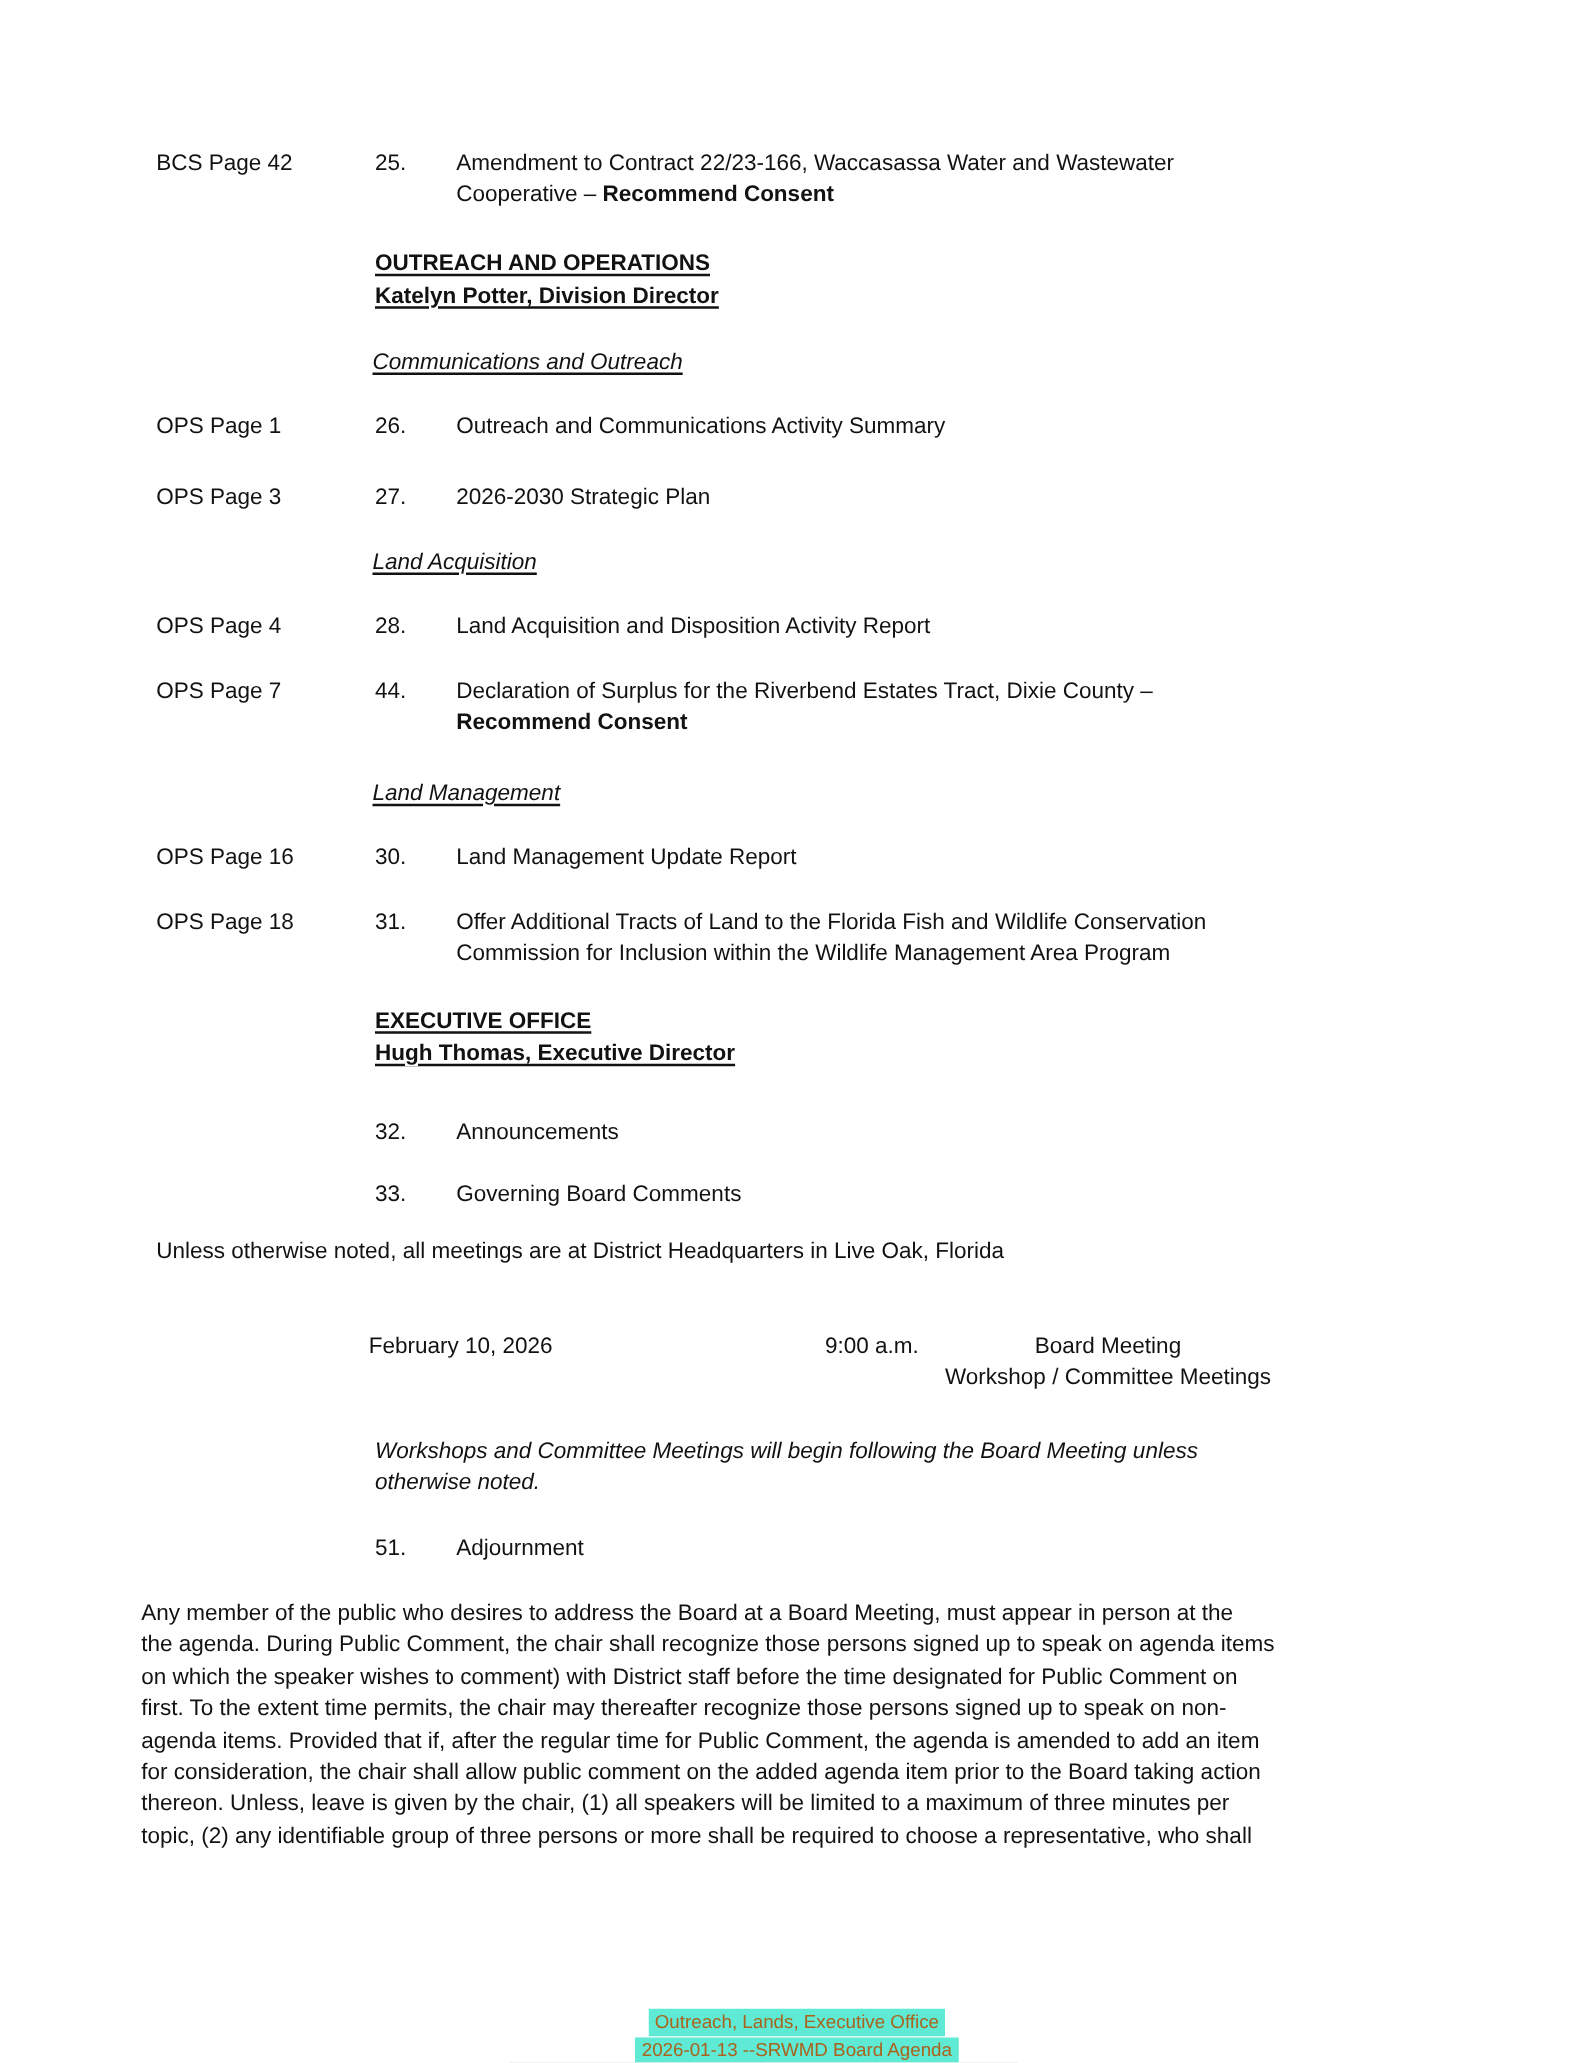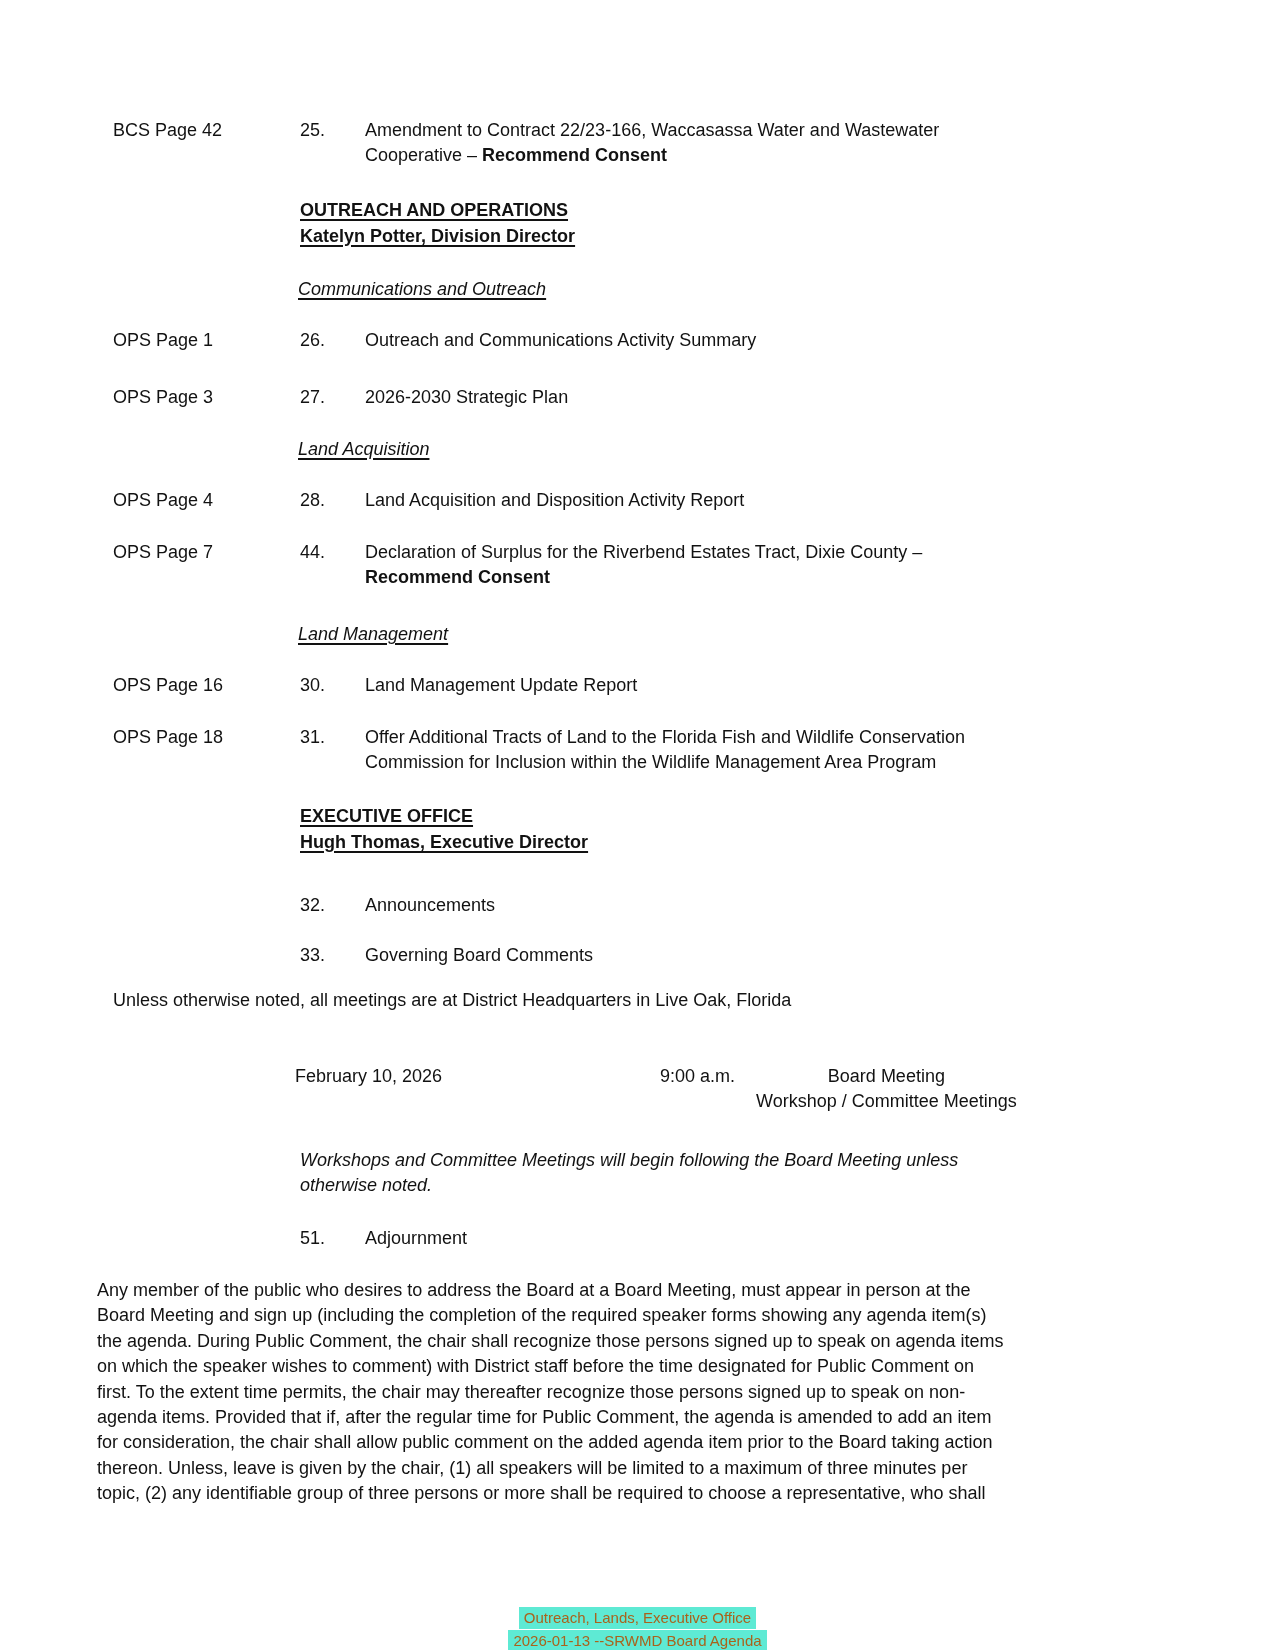--- a/index.html
+++ b/index.html
@@ -8,35 +8,35 @@
     width:1275px; height:1650px;
     margin:0 auto;
     background:#ffffff;
     font-family:"Liberation Sans", sans-serif;
     font-size:18px;
     line-height:25.4px;
     color:#121212;
     overflow:hidden;
   }
   .row { position:absolute; left:0; right:0; height:0; }
-  .row .ref  { position:absolute; left:113px; white-space:nowrap; }
+  .row .ref  { position:absolute; left:125px; white-space:nowrap; }
   .row .num  { position:absolute; left:300px; white-space:nowrap; }
   .row .txt  { position:absolute; left:365px; white-space:nowrap; }
   .row .sec  { position:absolute; left:300px; white-space:nowrap;
                font-weight:bold; text-decoration:underline;
                text-decoration-thickness:2px; text-underline-offset:3px; }
   .row .sub  { position:absolute; left:298px; white-space:nowrap;
                font-style:italic; text-decoration:underline;
                text-decoration-thickness:1.5px; text-underline-offset:3px; }
   .b { font-weight:bold; }
   .sched-date { position:absolute; left:295px; white-space:nowrap; }
   .sched-time { position:absolute; left:660px; white-space:nowrap; }
   .sched-meet { position:absolute; left:756px; white-space:nowrap;text-align:center; }
   .italic-note { position:absolute; left:300px; white-space:nowrap; font-style:italic; }
-  .paragraph { position:absolute; left:97px; top:1278px; }
+  .paragraph { position:absolute; left:113px; top:1278px; }
   .paragraph div { white-space:nowrap; }
   .footer { position:absolute; left:0; right:0; top:1607px; text-align:center;
             font-size:15px; line-height:21.5px; }
   .footer .hl {
     display:inline-block;
     padding:0 5px;
     background:#5eead4;
     color:#A9631C;
     margin-bottom:1px;
   }
@@ -148,21 +148,20 @@
     </span>
   </div>
 
   <div class="row" style="top:1226px">
     <span class="num">51.</span>
     <span class="txt">Adjournment</span>
   </div>
 
   <div class="paragraph">
     <div>Any member of the public who desires to address the Board at a Board Meeting, must appear in person at the</div>
-    <div>Board Meeting and sign up (including the completion of the required speaker forms showing any agenda item(s)</div>
     <div>the agenda. During Public Comment, the chair shall recognize those persons signed up to speak on agenda items</div>
     <div>on which the speaker wishes to comment) with District staff before the time designated for Public Comment on</div>
     <div>first. To the extent time permits, the chair may thereafter recognize those persons signed up to speak on non-</div>
     <div>agenda items. Provided that if, after the regular time for Public Comment, the agenda is amended to add an item</div>
     <div>for consideration, the chair shall allow public comment on the added agenda item prior to the Board taking action</div>
     <div>thereon. Unless, leave is given by the chair, (1) all speakers will be limited to a maximum of three minutes per</div>
     <div>topic, (2) any identifiable group of three persons or more shall be required to choose a representative, who shall</div>
   </div>
 
   <div class="footer">

